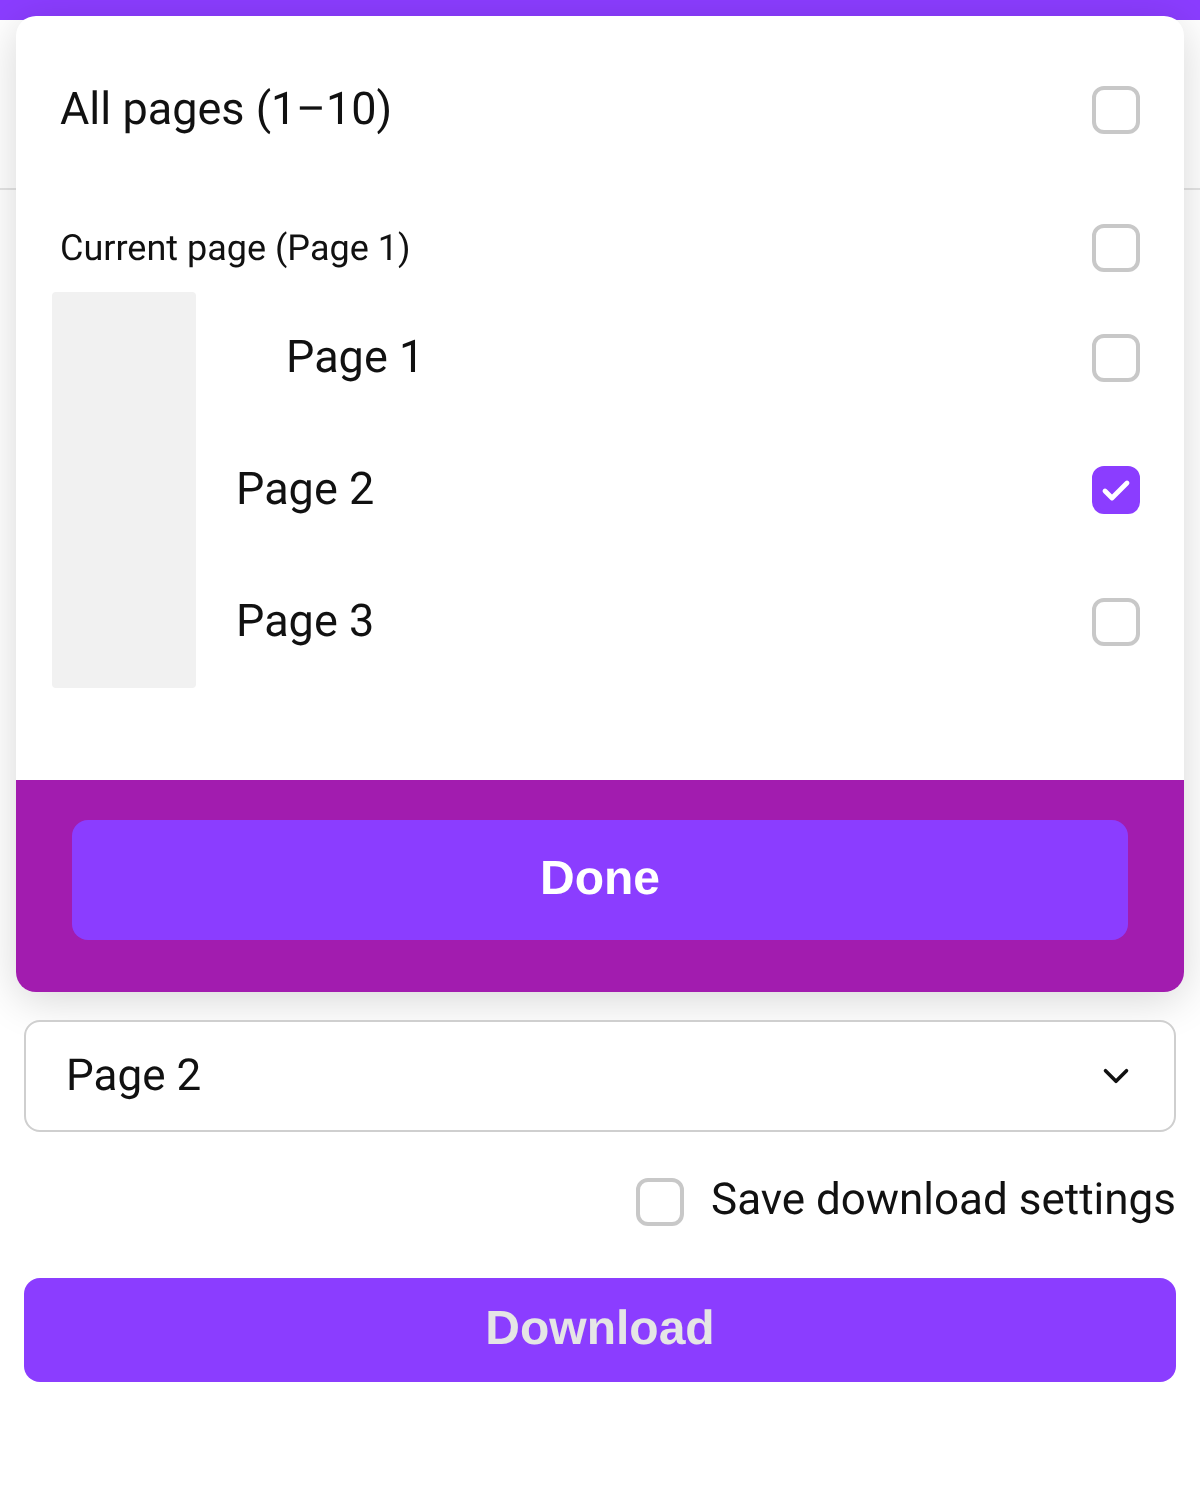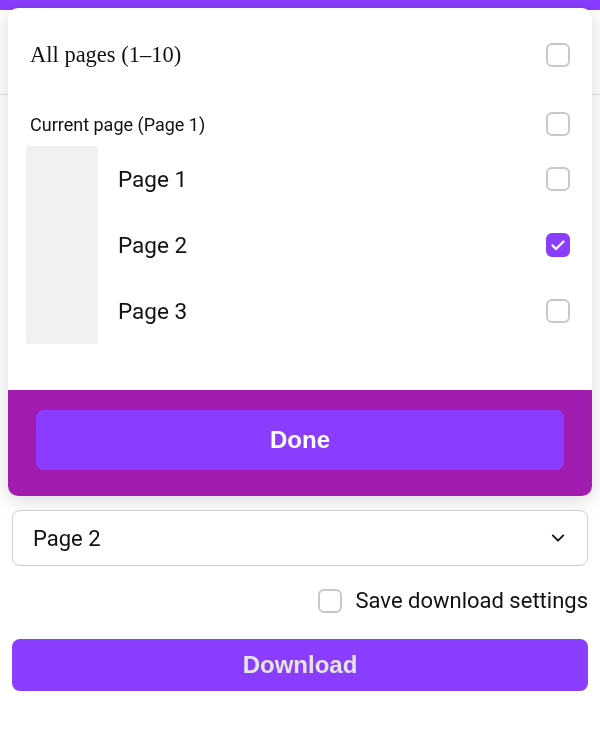--- a/index.html
+++ b/index.html
@@ -43,21 +43,20 @@
       position: relative;
       padding: 0;
     }
     .all-pages-row {
       display: flex;
       align-items: center;
       justify-content: space-between;
       padding: 20px 22px;
       cursor: pointer;
       height: 94px;
-      font-family: Liberation Serif, serif;
     }
     .all-pages-row .label {
       font-size: 22.5px;
       color: #111;
       font-weight: 400;
     }
     .current-page-row {
       display: flex;
       align-items: center;
       justify-content: space-between;
@@ -212,21 +211,21 @@
       </span>
     </div>
     <div class="current-page-row">
       <span class="label">Current page (Page 1)</span>
       <span class="checkbox">
         
       </span>
     </div>
     <div class="page-rows thumb-wrap" id="page-rows">
       <div class="thumb-strip"></div>
-    <div class="page-row" style="position: relative;">
+    <div class="page-row" style="position: relative; padding-left: 25px;">
           <div class="page-thumb-col" style="visibility: hidden;"></div>
           <span class="page-label">Page 1</span>
           <span class="checkbox"></span>
         </div>
         <div class="page-row" style="position: relative;">
           <div class="page-thumb-col" style="visibility: hidden;"></div>
           <span class="page-label">Page 2</span>
           <span class="checkbox checked">
             <svg viewBox="0 0 16 16">
               <path d="M2.5 8.5 L6 12 L13.5 4.5" stroke="#fff" stroke-width="2.4" fill="none" stroke-linecap="round" stroke-linejoin="round"></path>

